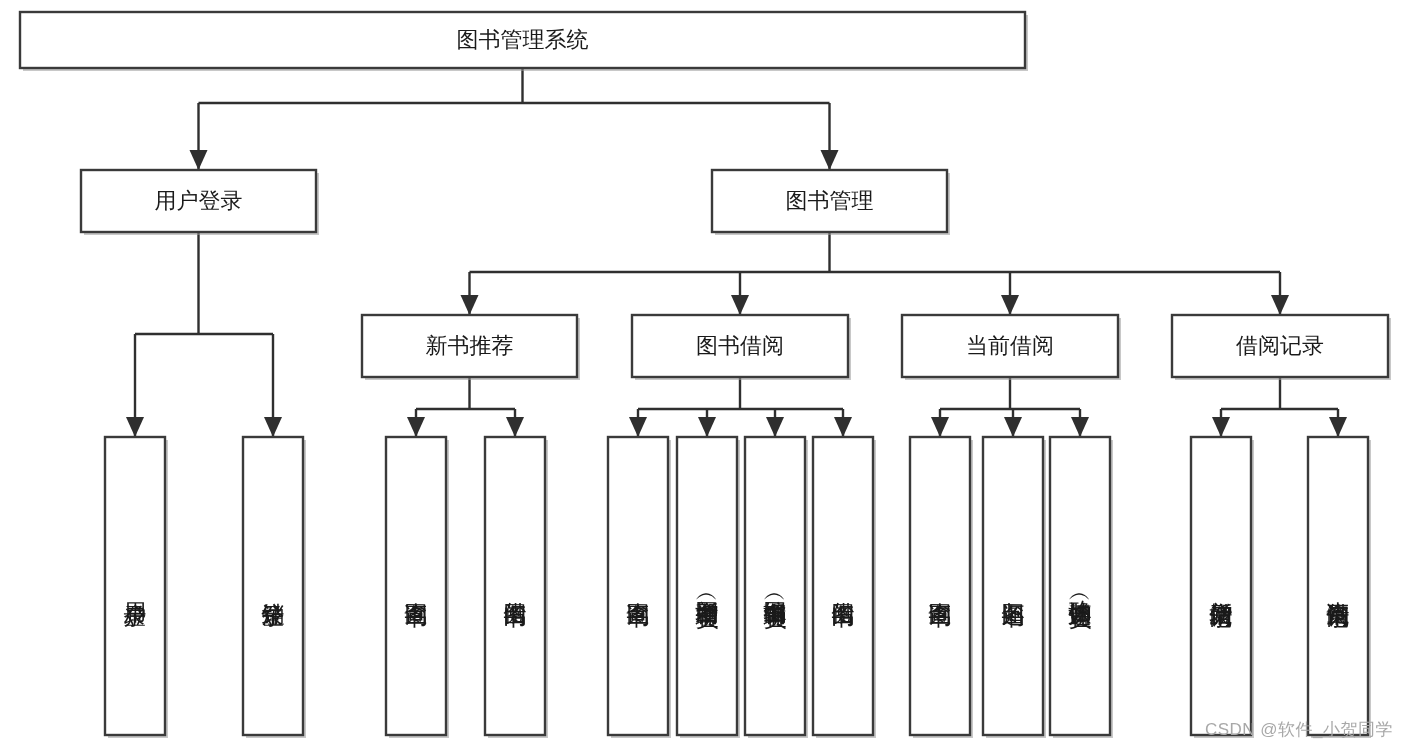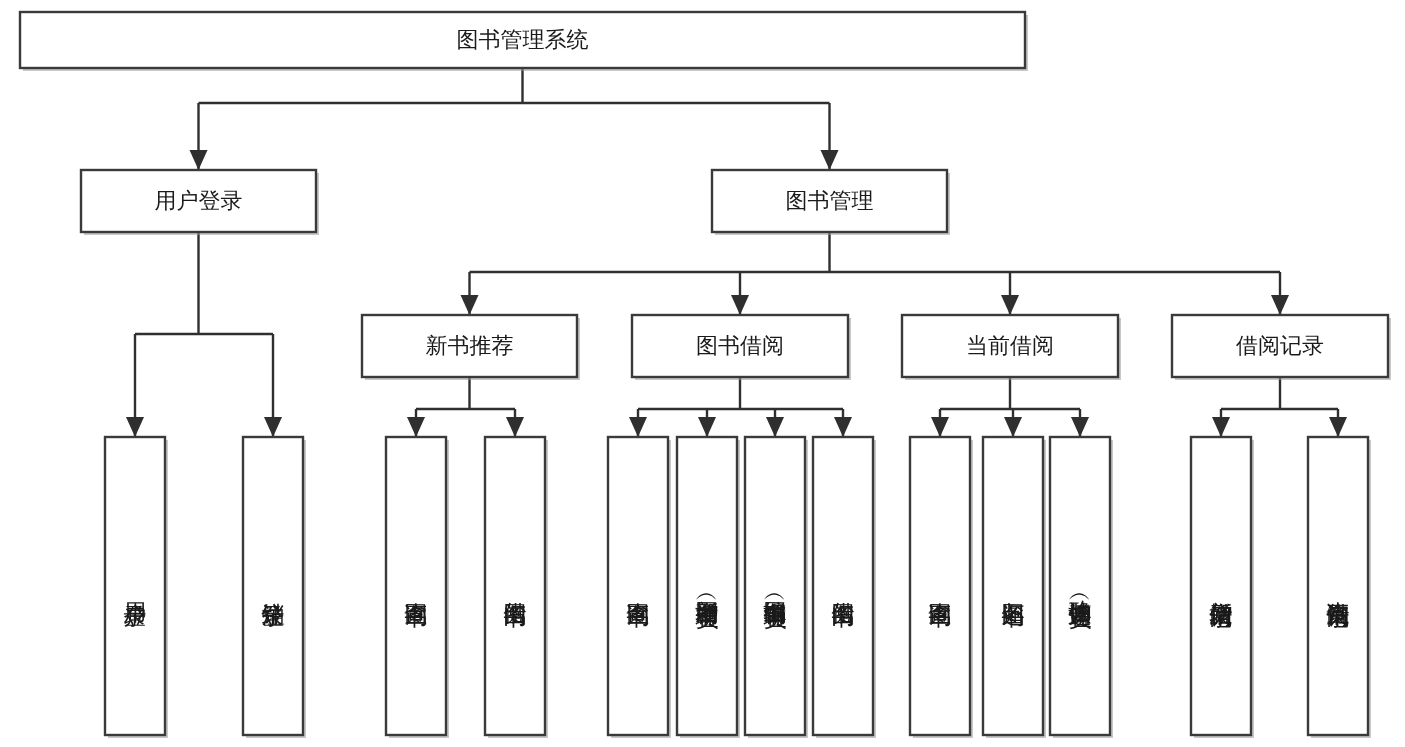--- a/index.html
+++ b/index.html
@@ -226,13 +226,14 @@
         <span class="vtext">确认归还（管理员）</span>
       </div>
       <div class="vtext-wrap" style="left: 1191px; top: 437px; width: 60px; height: 298px;">
         <span class="vtext">新增借阅记录</span>
       </div>
       <div class="vtext-wrap" style="left: 1308px; top: 437px; width: 60px; height: 298px;">
         <span class="vtext">查询借阅记录</span>
       </div>
     </div>
 
+  <div class="watermark">CSDN @软件_小贺同学</div>
 </div>
 
 </body></html>

